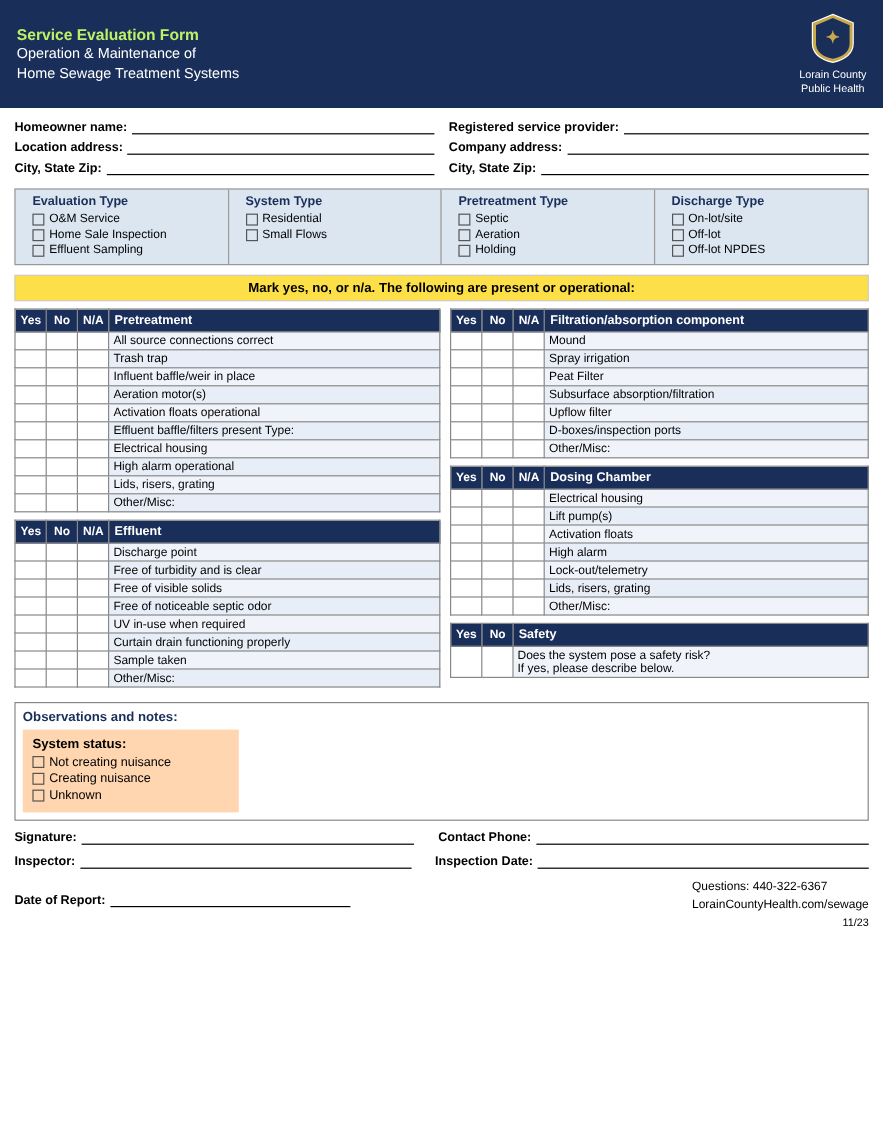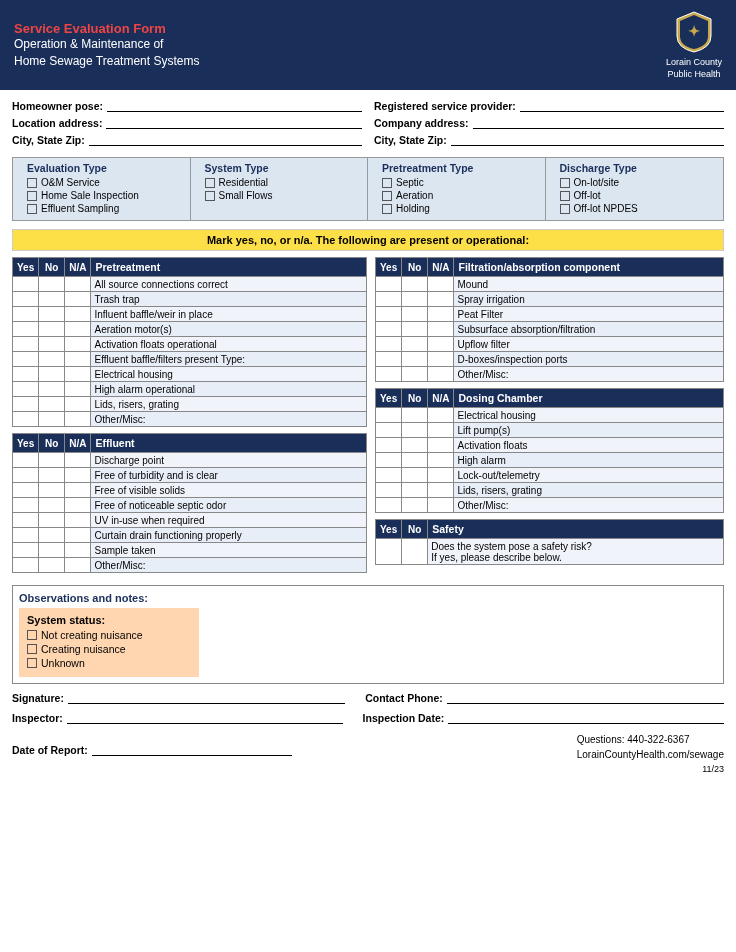--- a/index.html
+++ b/index.html
@@ -17,21 +17,21 @@
       background: #1a2e5a;
       color: #fff;
       padding: 10px 14px;
       display: flex;
       justify-content: space-between;
       align-items: center;
     }
     .header-text h1 {
       font-size: 13px;
       font-weight: bold;
-      color: #ef4444;
+      color: #bef264;
     }
     .header-text p {
       font-size: 12px;
       color: #fff;
       line-height: 1.4;
     }
     .header-logo {
       display: flex;
       flex-direction: column;
       align-items: center;
@@ -266,21 +266,21 @@
       <span>Public Health</span>
     </div>
   </div>
 </div>
 
 <div class="form-body">
 
   <div class="info-section">
     <div>
       <div class="info-row">
-        <span class="info-label">Homeowner pose:</span>
+        <span class="info-label">Homeowner name:</span>
         <div class="info-line"></div>
       </div>
       <div class="info-row">
         <span class="info-label">Location address:</span>
         <div class="info-line"></div>
       </div>
       <div class="info-row">
         <span class="info-label">City, State Zip:</span>
         <div class="info-line"></div>
       </div>

